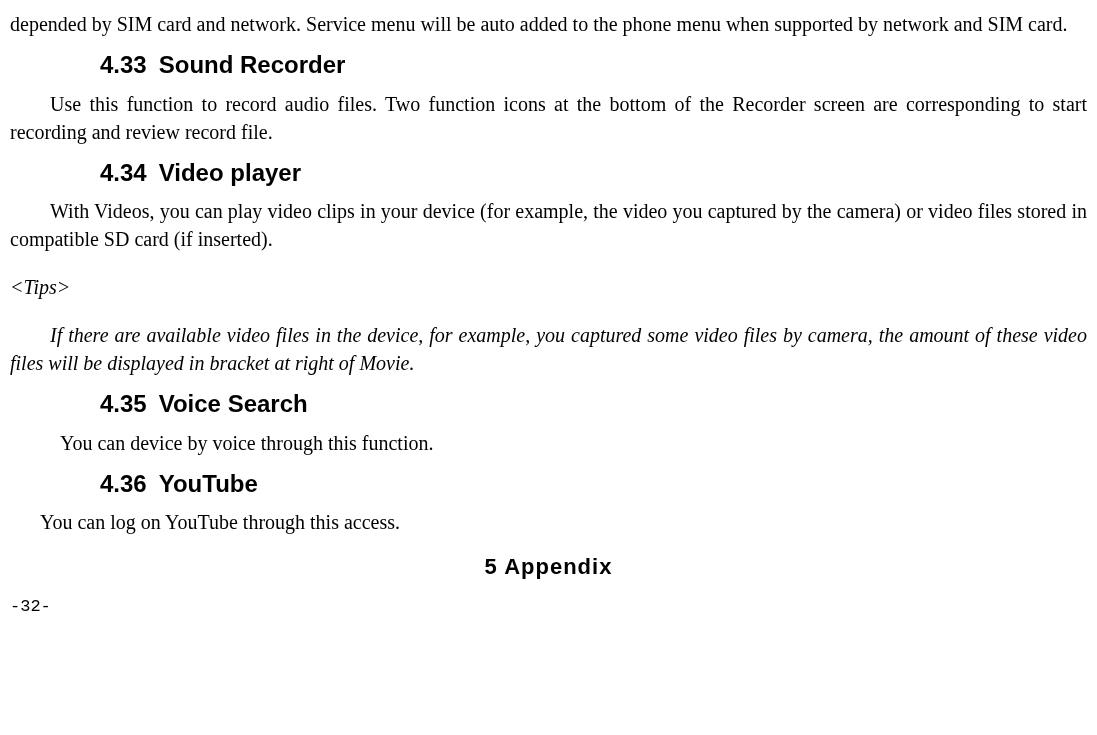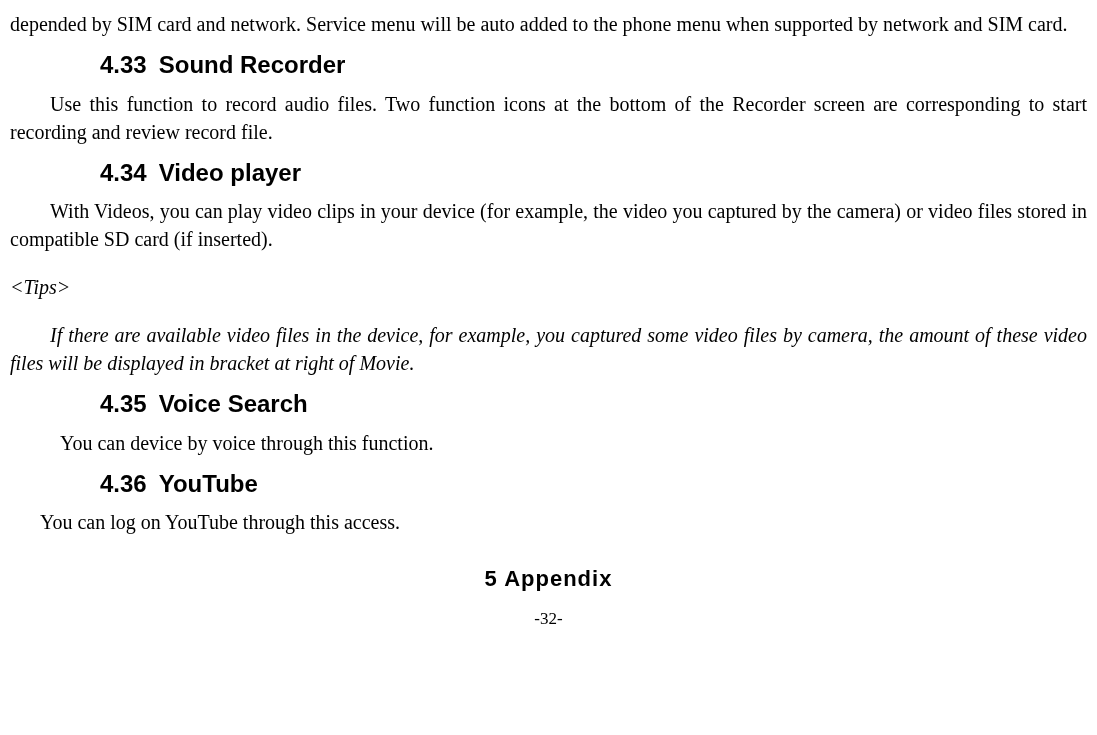--- a/index.html
+++ b/index.html
@@ -30,30 +30,30 @@
     }
     .italic {
       font-style: italic;
       margin-top: 20px;
     }
     .chapter-heading {
       font-family: SimHei, Arial, Helvetica, sans-serif;
       font-weight: bold;
       font-size: 22px;
       text-align: center;
-      margin: 28px 0 12px 0;
+      margin: 16px 0 12px 0;
       letter-spacing: 1px;
     }
     .appendix-title {
       font-weight: bold;
     }
     .page-num {
-      text-align: center;
       font-size: 17px;
       margin-top: 6px;
+      font-family: Liberation Mono, monospace;
     }
   </style>
 </head>
 <body>
 
 <p class="para">depended by SIM card and network. Service menu will be auto added to the phone menu when supported by network and SIM card.</p>
 
 <div class="heading-num">
   <span class="num">4.33</span><span>Sound Recorder</span>
 </div>

